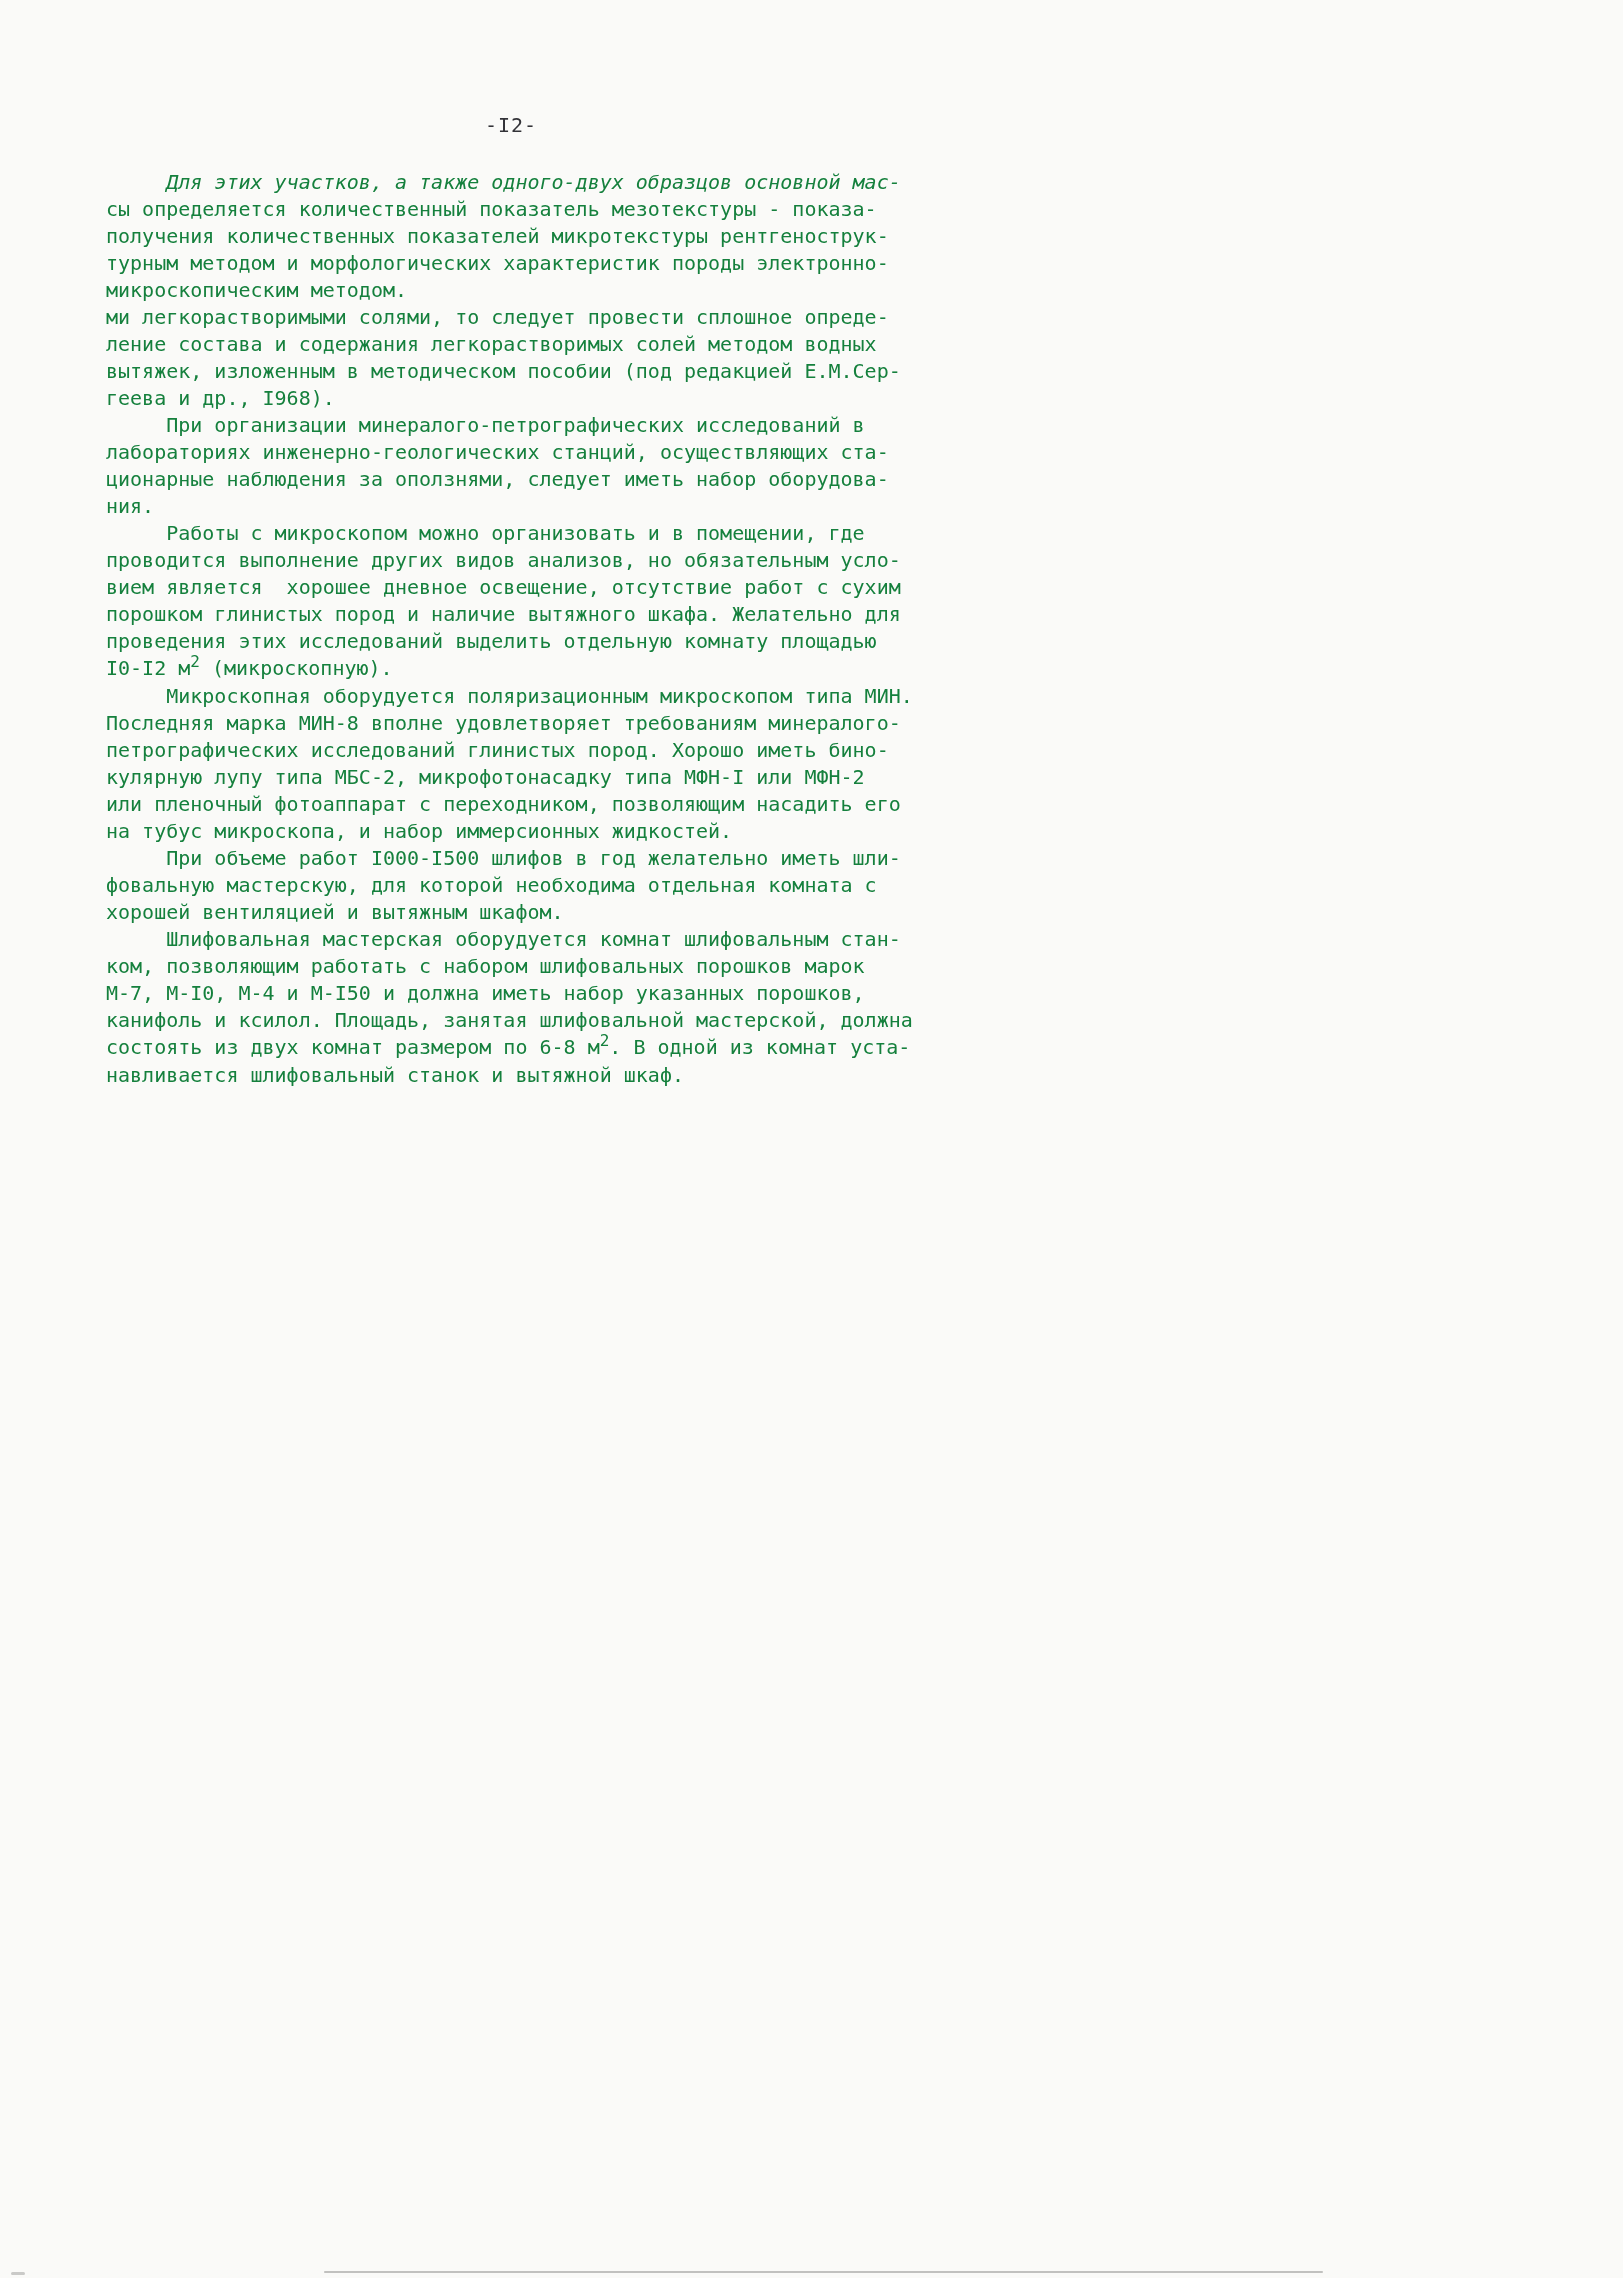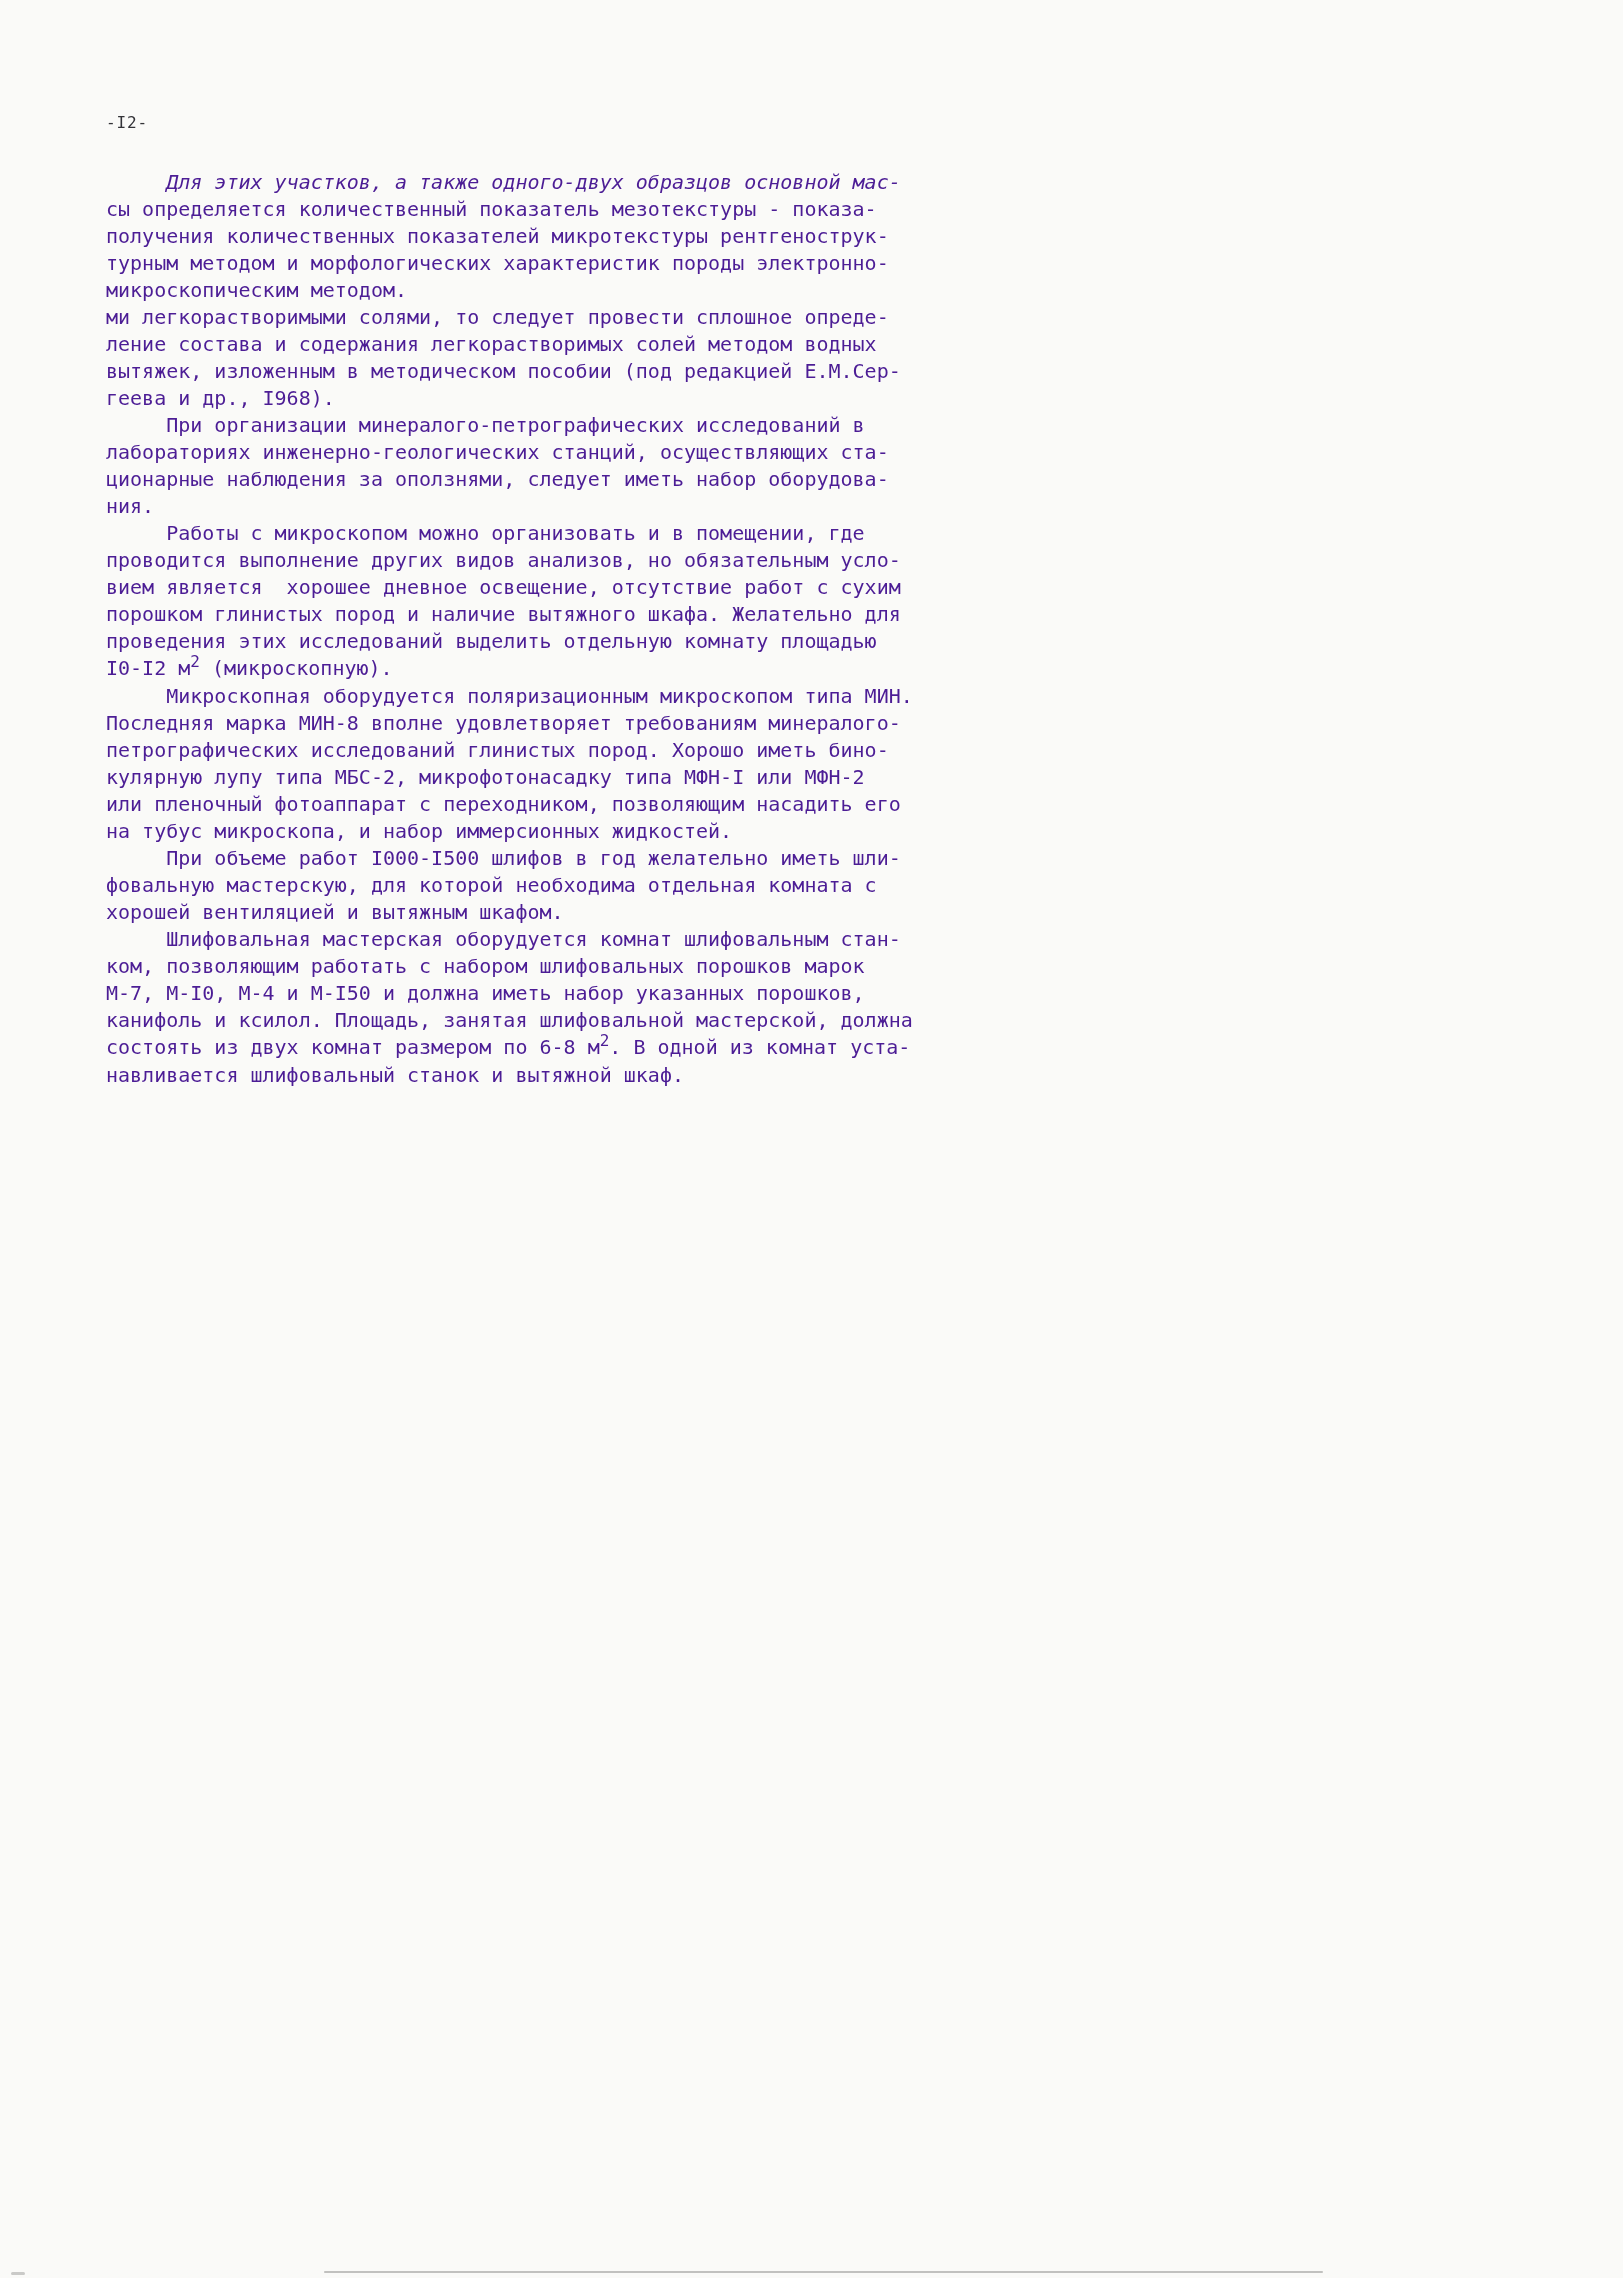--- a/index.html
+++ b/index.html
@@ -17,22 +17,22 @@
     .scan-page {
       position: absolute;
       inset: 0;
       background: #fafaf8;
     }
     .page-number {
       position: absolute;
       top: 113px;
       left: 106px;
       width: 810px;
-      text-align: left;
-      font-size: 16px;
+      text-align: center;
+      font-size: 20px;
       letter-spacing: 0.9px;
       color: #333338;
     }
     .document-body {
       position: absolute;
       top: 169px;
       left: 106px;
       width: 864px;
       font-size: 20px;
       line-height: 27px;
@@ -69,21 +69,21 @@
       opacity: 0.5;
       border-radius: 1.8px;
     }
   </style>
 </head>
 <body>
 
 <div class="scan-page" style="background: rgb(250, 250, 248);">
   <div class="page-number">-I2-</div>
 
-  <div class="document-body" style="color: #4c1d95;">
+  <div class="document-body" style="color: #15803d;">
       <div class="paragraph">
         <div class="text-line italic">     Для этих участков, а также одного-двух образцов основной мас-</div>
         <div class="text-line">сы определяется количественный показатель мезотекстуры - показа-</div>
         <div class="text-line">получения количественных показателей микротекстуры рентгенострук-</div>
         <div class="text-line">турным методом и морфологических характеристик породы электронно-</div>
         <div class="text-line">микроскопическим методом.</div>
       </div>
       <div class="paragraph">
         <div class="text-line">ми легкорастворимыми солями, то следует провести сплошное опреде-</div>
         <div class="text-line">ление состава и содержания легкорастворимых солей методом водных</div>

